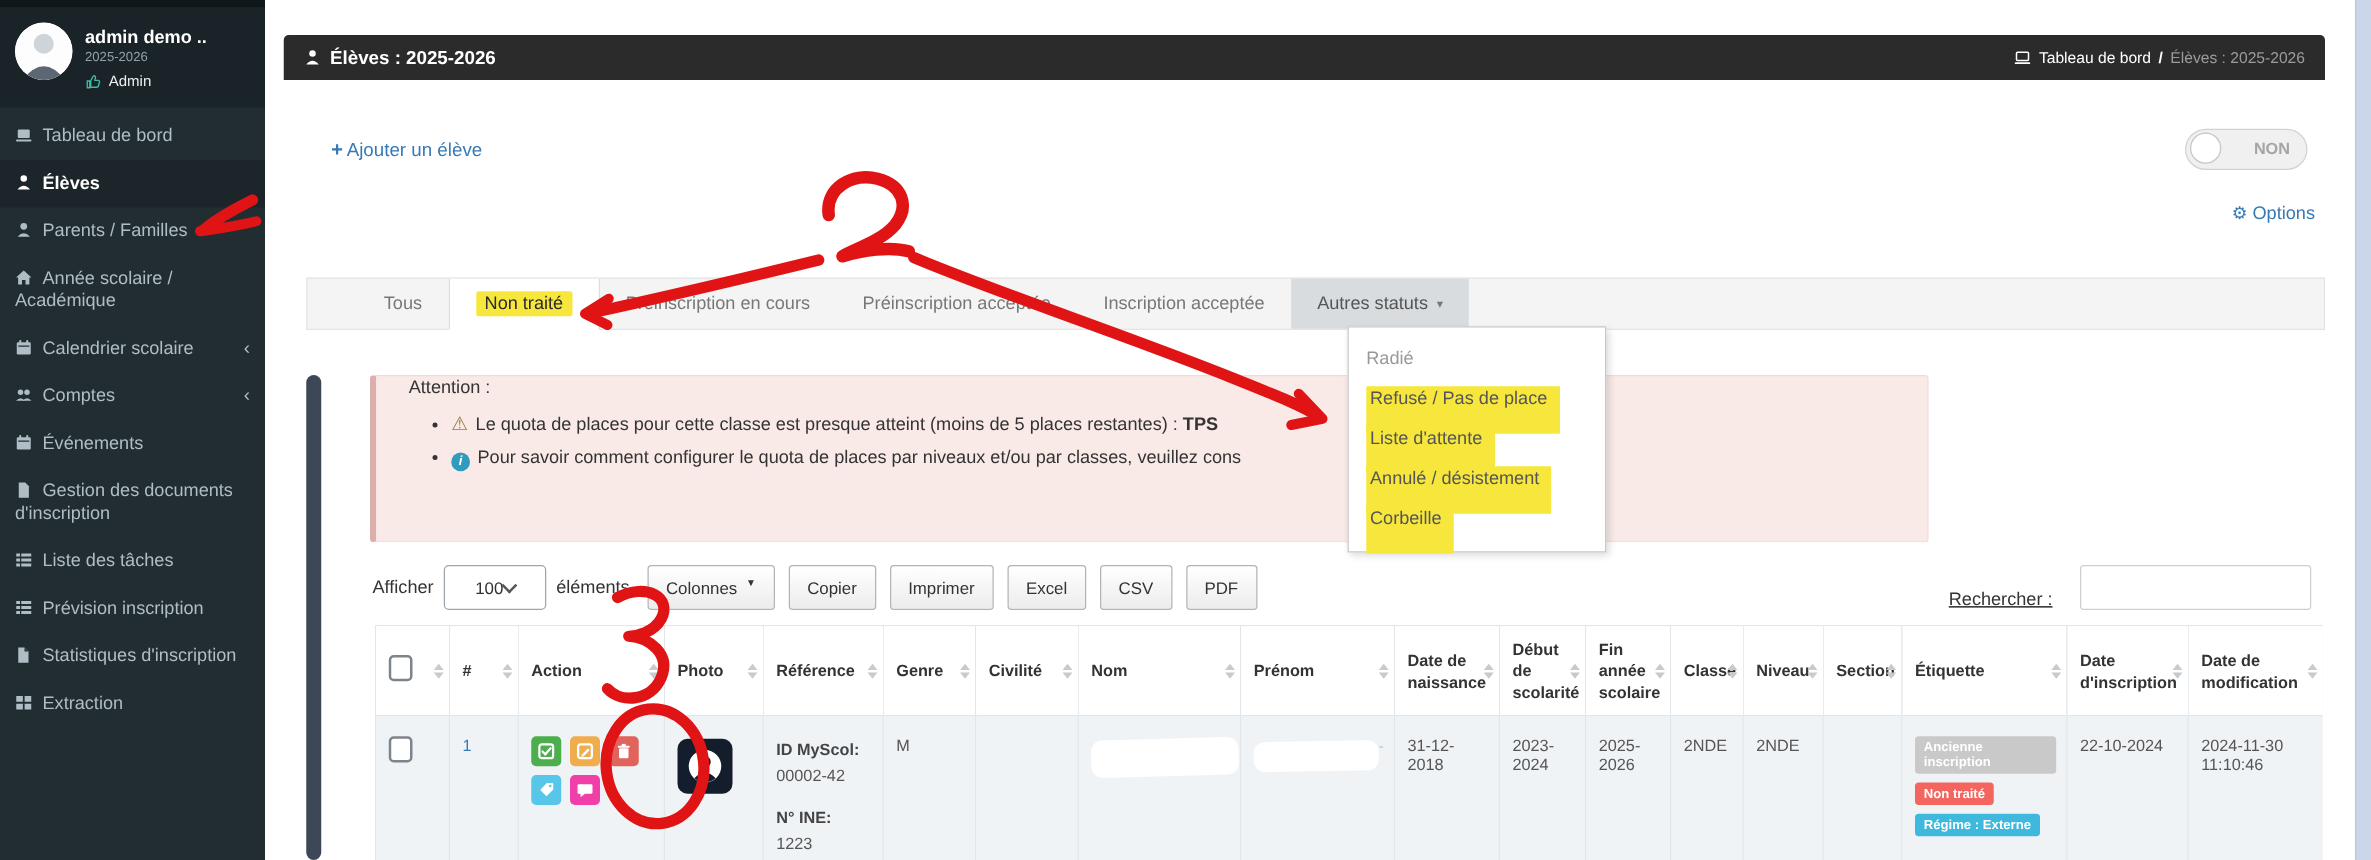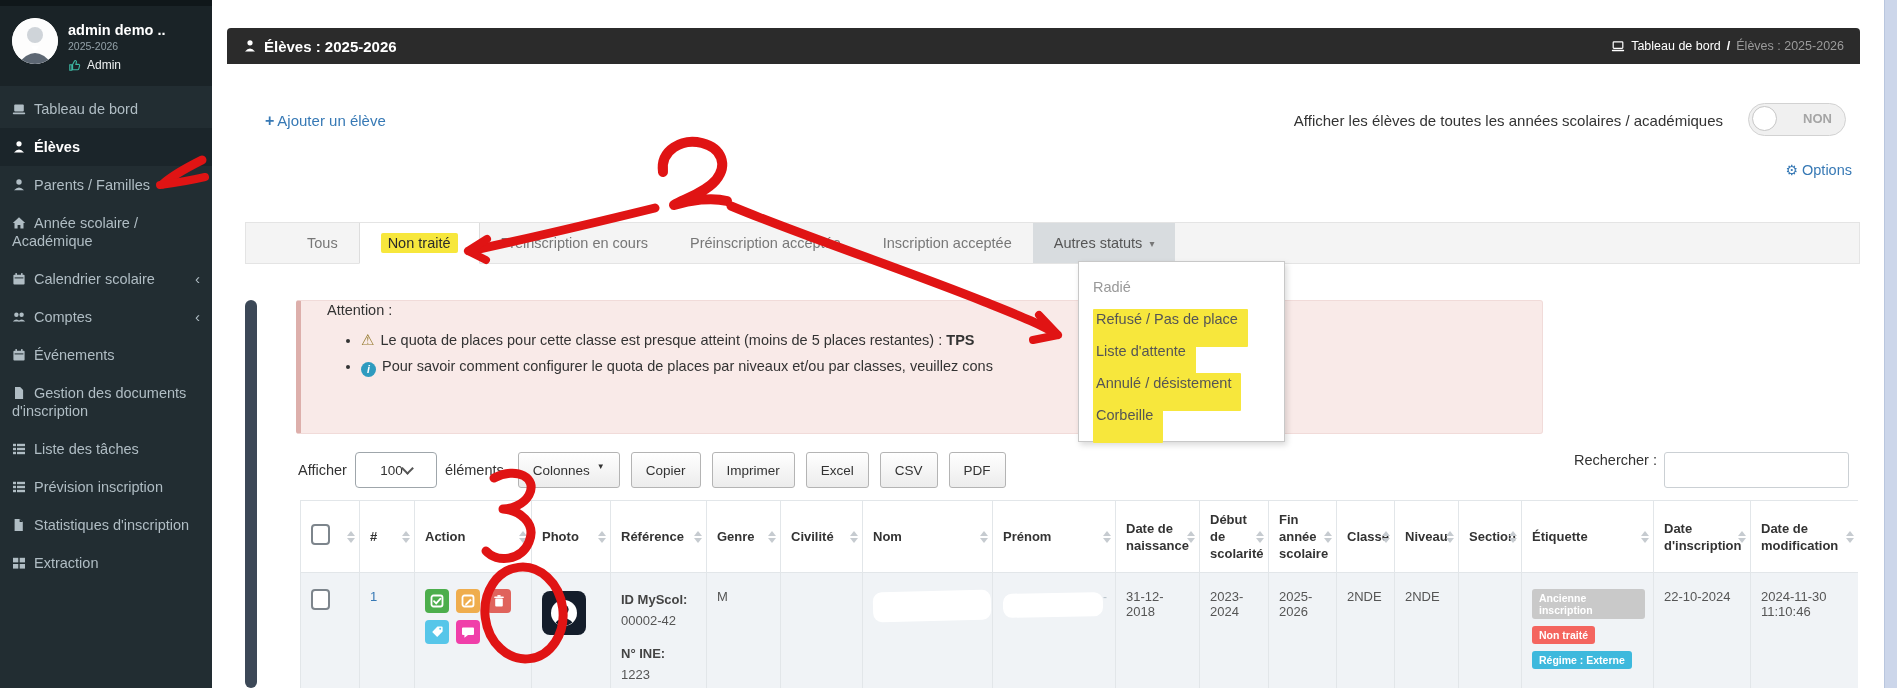--- a/index.html
+++ b/index.html
@@ -66,21 +66,21 @@
 
   
   .toolbar{position:absolute;left:298px;top:450px;width:1551px;height:40px;display:flex;align-items:center;gap:8px;z-index:2;}
   .toolbar .lbl{font-size:14.5px;color:#333;}
   .pagesel{width:82px;height:36px;border:1px solid #9fa6ab;border-radius:4px;background:#fff;display:flex;align-items:center;justify-content:center;box-sizing:border-box;cursor:pointer;}
   .pagesel .val{font-size:13.5px;color:#333;}
   .pagesel .chev2{width:7px;height:7px;border-right:2px solid #555;border-bottom:2px solid #555;transform:rotate(45deg);margin-top:-4px;}
   .btnrow{display:flex;gap:11px;margin-left:6px;}
   .btn{height:36px;padding:0 14px;border:1px solid #b4b4b4;border-radius:3px;background:linear-gradient(#ffffff,#ececec);font-size:13.5px;color:#333;display:flex;align-items:center;cursor:pointer;white-space:nowrap;font-family:inherit;}
   .btn .bcaret{font-size:8px;margin-left:7px;margin-top:-8px;}
-  .searchbox{margin-left:auto;display:flex;align-items:flex-start;gap:7px;}
+  .searchbox{margin-left:auto;display:flex;align-items:flex-end;gap:22px;text-decoration:underline;}
   .searchbox .lbl{font-size:14.5px;}
   .searchbox input{width:185px;height:36px;border:1px solid #cbd0d4;border-radius:3px;box-sizing:border-box;font-size:13px;padding:0 8px;font-family:inherit;}
 
   
   .tablewrap{position:absolute;left:300px;top:500px;width:1558px;height:188px;overflow:hidden;z-index:1;}
   table{border-collapse:collapse;table-layout:fixed;width:1558px;}
   th,td{border:1px solid #e2e6e9;box-sizing:border-box;}
   thead th{background:#fff;height:72px;font-size:13px;font-weight:700;color:#333;text-align:left;padding:6px 16px 6px 10px;position:relative;vertical-align:middle;line-height:17px;cursor:pointer;}
   .sorter{position:absolute;right:4px;top:50%;transform:translateY(-50%);display:flex;flex-direction:column;gap:2px;}
   .sorter i{width:0;height:0;border-left:4px solid transparent;border-right:4px solid transparent;display:block;}
@@ -214,21 +214,20 @@
         <rect x="2.2" y="2.8" width="9.6" height="6.6" rx="0.8" fill="none" stroke="#fff" stroke-width="1.2"></rect>
         <rect x="0.8" y="10.8" width="12.4" height="1.4" rx="0.7" fill="#fff"></rect>
       </svg>
       <span class="root">Tableau de bord</span>
       <span class="sep">/</span>
       <span class="cur">Élèves : 2025-2026</span>
     </div>
   </div>
 
   <div class="addlink"><b>+</b><span>Ajouter un élève</span></div>
-  <div class="showall">Afficher les élèves de toutes les années scolaires / académiques</div>
   <div class="toggle">
     <div class="knob"></div>
     <div class="tval">NON</div>
   </div>
   <div class="optlink"><span class="gear">⚙</span><span>Options</span></div>
 
   <div class="tabbar">
       <div class="tab">
         <span>Tous</span>
       </div>

